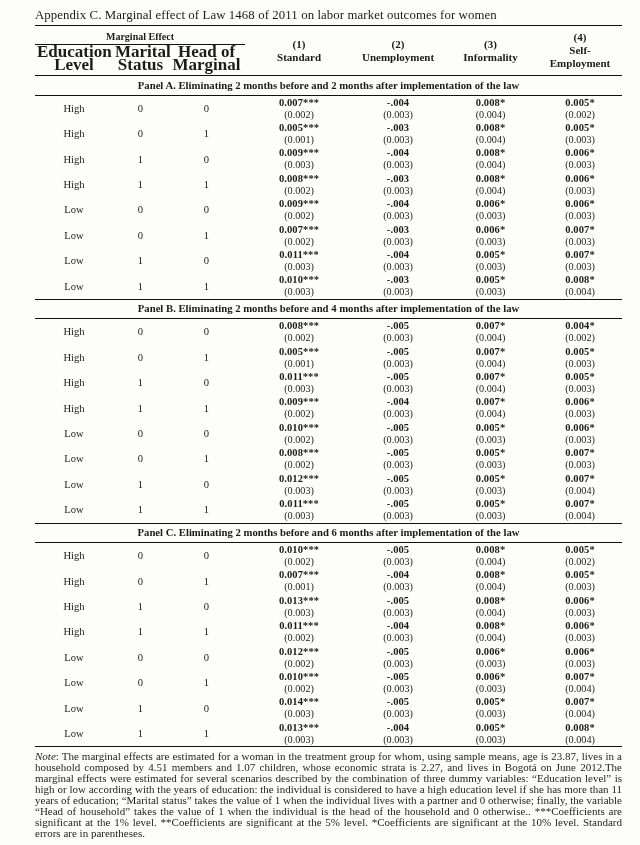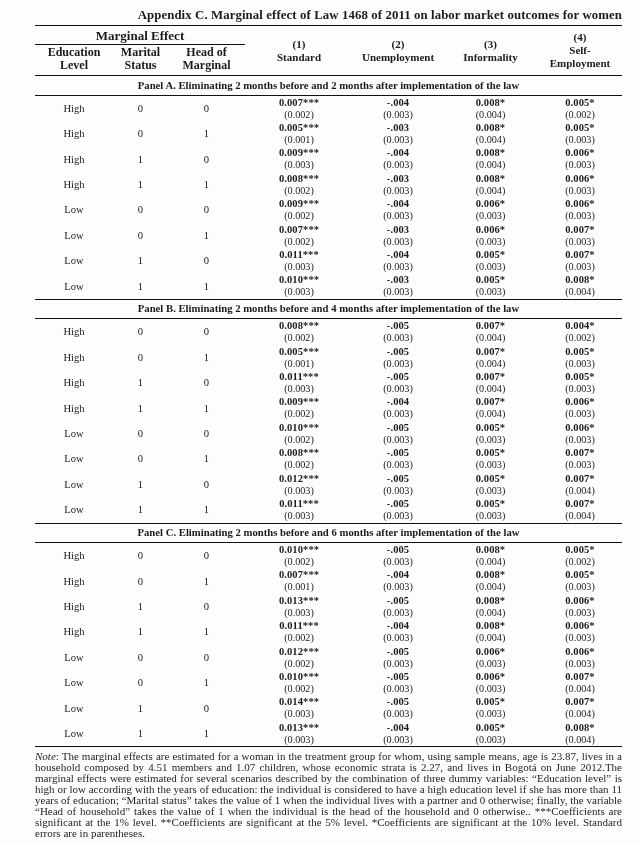--- a/index.html
+++ b/index.html
@@ -4,39 +4,39 @@
 <style>
   * { box-sizing: border-box; margin: 0; padding: 0; }
   html, body { width: 640px; height: 845px; overflow: hidden; }
   body {
     background: #fdfdfc;
     color: #1b1b1b;
     font-family: "Liberation Serif", serif;
   }
   .page { padding: 7px 18px 0 35px; }
 
-  .title { text-align: right; font-weight: bold; font-size: 12.8px; line-height: 16px; letter-spacing: 0.1px; }
+  .title { text-align: left; font-weight: normal; font-size: 12.8px; line-height: 16px; letter-spacing: 0.1px; }
 
   table.results {
     width: 587px;
     table-layout: fixed;
     border-collapse: collapse;
     margin-top: 2px;
     border-top: 1.8px solid #111;
     border-bottom: 1.9px solid #111;
   }
   thead { border-bottom: 1.8px solid #111; }
   th { font-weight: bold; text-align: center; vertical-align: middle; }
   th.me {
-    font-size: 13px;
+    font-size: 10px;
     height: 19px;
     border-bottom: 1.1px solid #111;
     padding-top: 2px;
   }
-  th.cc { font-size: 12px; line-height: 12.6px; height: 31px; padding: 1px 2px 3px 2px; }
+  th.cc { font-size: 17px; line-height: 12.6px; height: 31px; padding: 1px 2px 3px 2px; }
   th.oc { font-size: 11px; padding: 0 2px; }
   th.oc .num { line-height: 13px; }
   th.oc .lbl { line-height: 13px; }
 
   tr.panel-band td {
     border-top: 1.1px solid #111;
     border-bottom: 1.1px solid #111;
     font-weight: bold;
     text-align: center;
     font-size: 10.7px;

